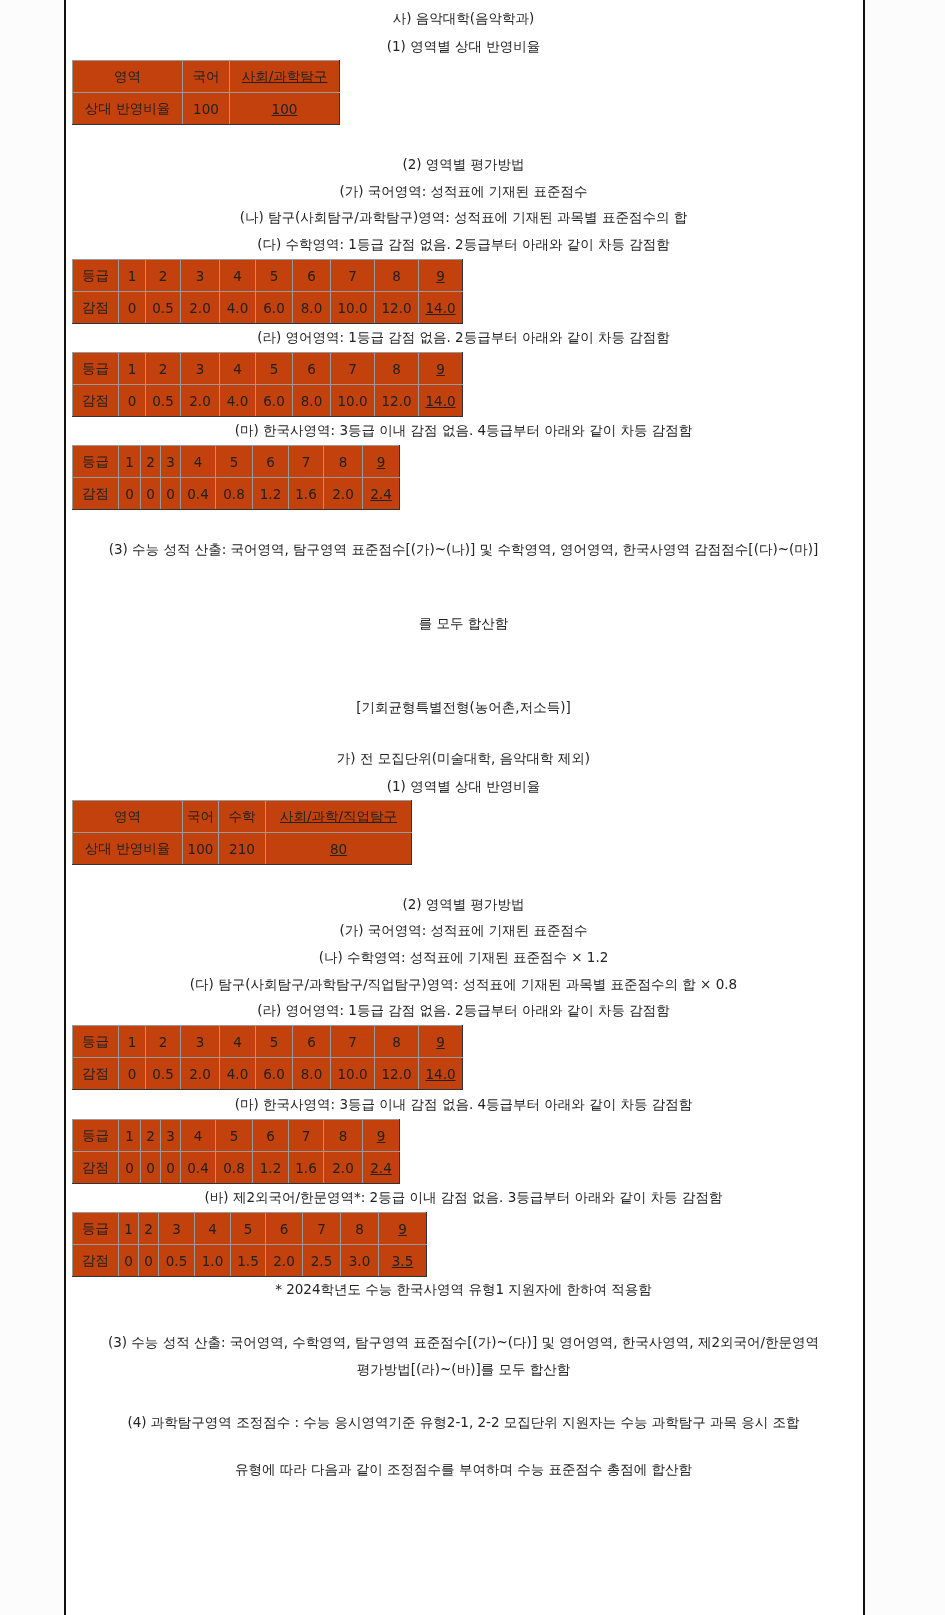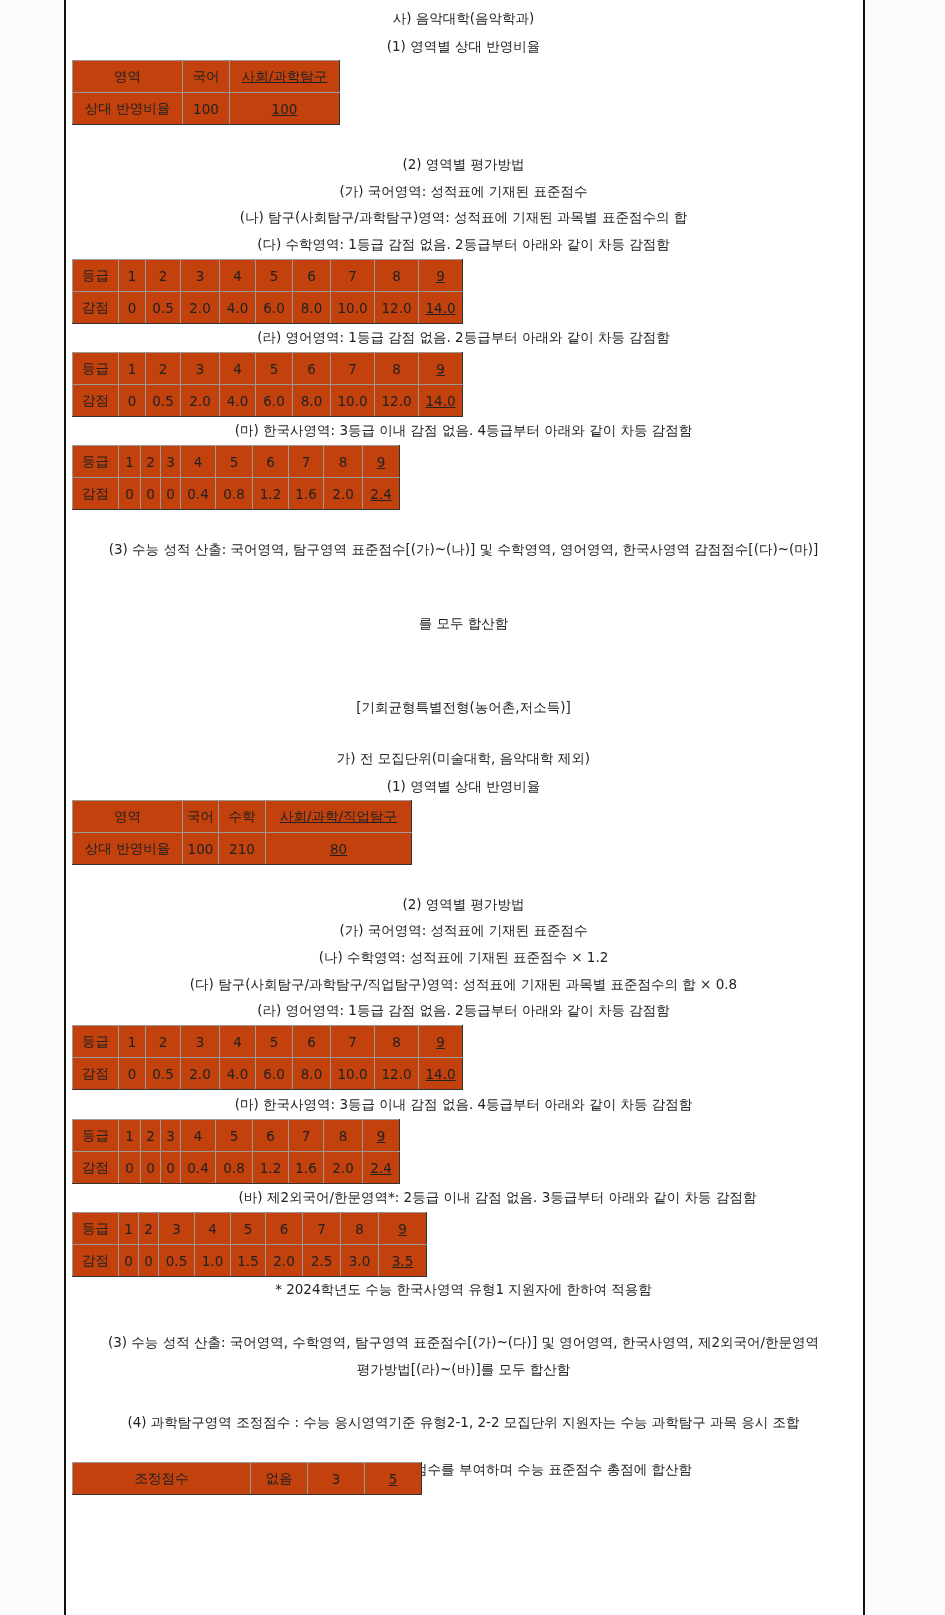--- a/index.html
+++ b/index.html
@@ -300,21 +300,21 @@
     <td>0.4</td>
     <td>0.8</td>
     <td>1.2</td>
     <td>1.6</td>
     <td>2.0</td>
     <td>2.4</td>
   </tr>
 </tbody>
   </table>
 
-<div class="line" style="top:1186px;padding-left:34px;">(바) 제2외국어/한문영역*: 2등급 이내 감점 없음. 3등급부터 아래와 같이 차등 감점함</div>
+<div class="line" style="top:1186px;">(바) 제2외국어/한문영역*: 2등급 이내 감점 없음. 3등급부터 아래와 같이 차등 감점함</div>
 
 <table class="t" style="top:1212px;">
   <colgroup>
       <col style="width:46px">
       <col style="width:20px">
       <col style="width:20px">
       <col style="width:36px">
       <col style="width:36px">
       <col style="width:35px">
       <col style="width:37px">
@@ -357,20 +357,14 @@
 <div class="line" style="top:1437px;margin-top:21px;">유형에 따라 다음과 같이 조정점수를 부여하며 수능 표준점수 총점에 합산함</div>
 
 <table class="t" style="top:1462px;">
   <colgroup>
       <col style="width:178px">
       <col style="width:57px">
       <col style="width:57px">
       <col style="width:57px">
     </colgroup>
   <tbody>
-  <tr>
-    <td>조정점수</td>
-    <td>없음</td>
-    <td>3</td>
-    <td>5</td>
-  </tr>
 </tbody>
   </table>
 
 </body></html>

